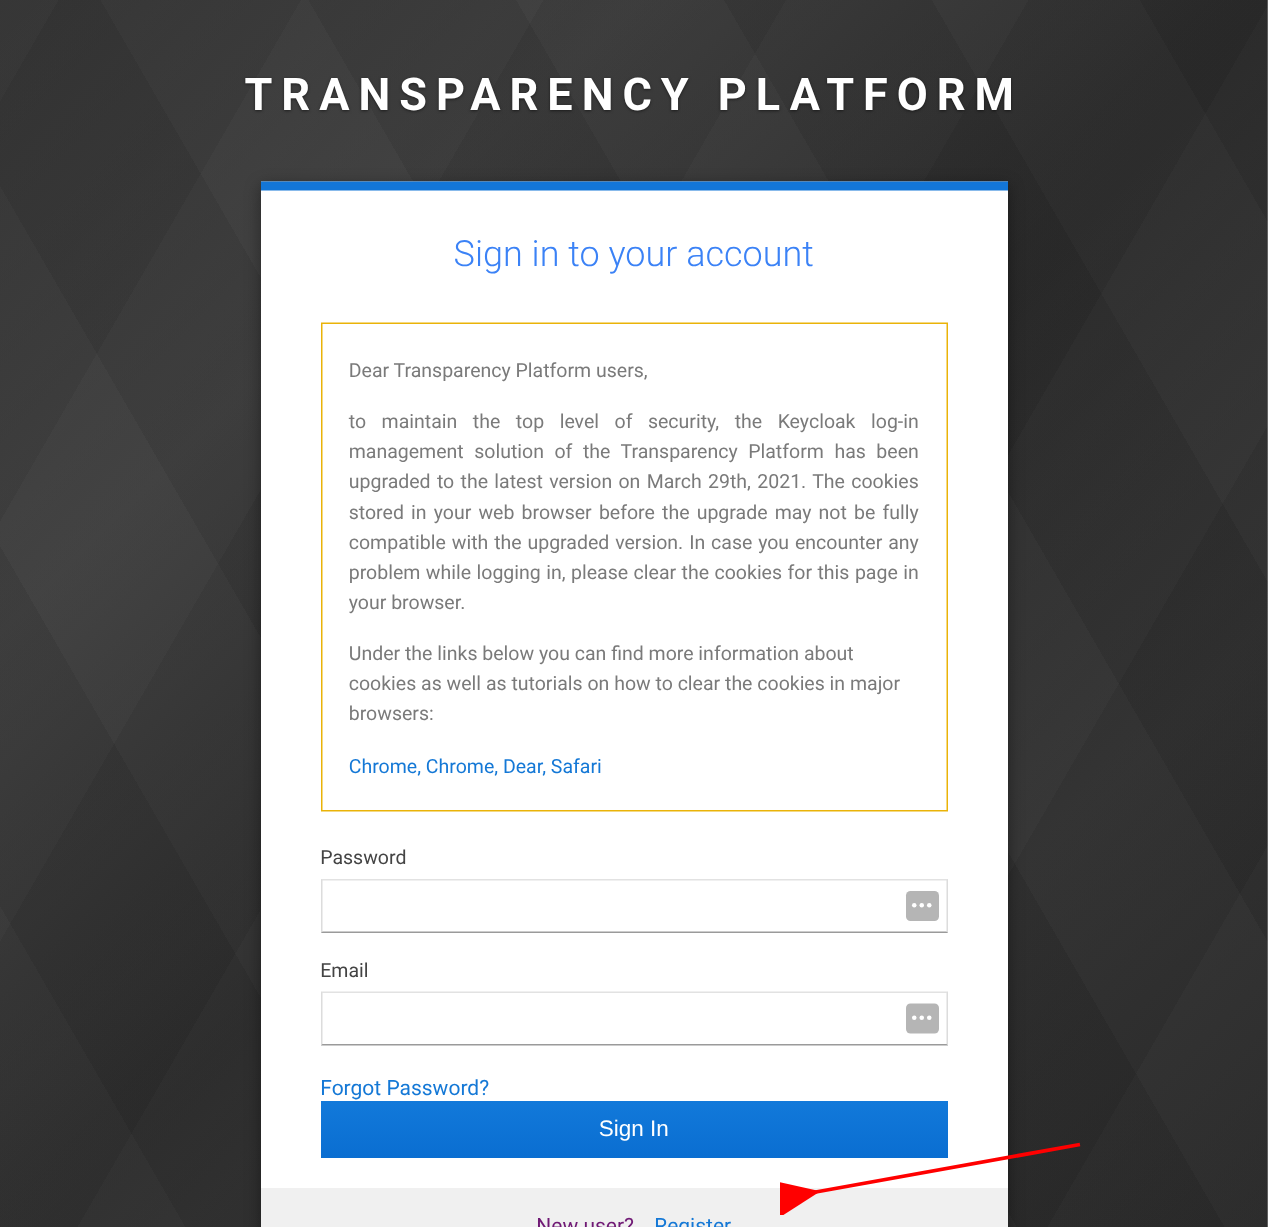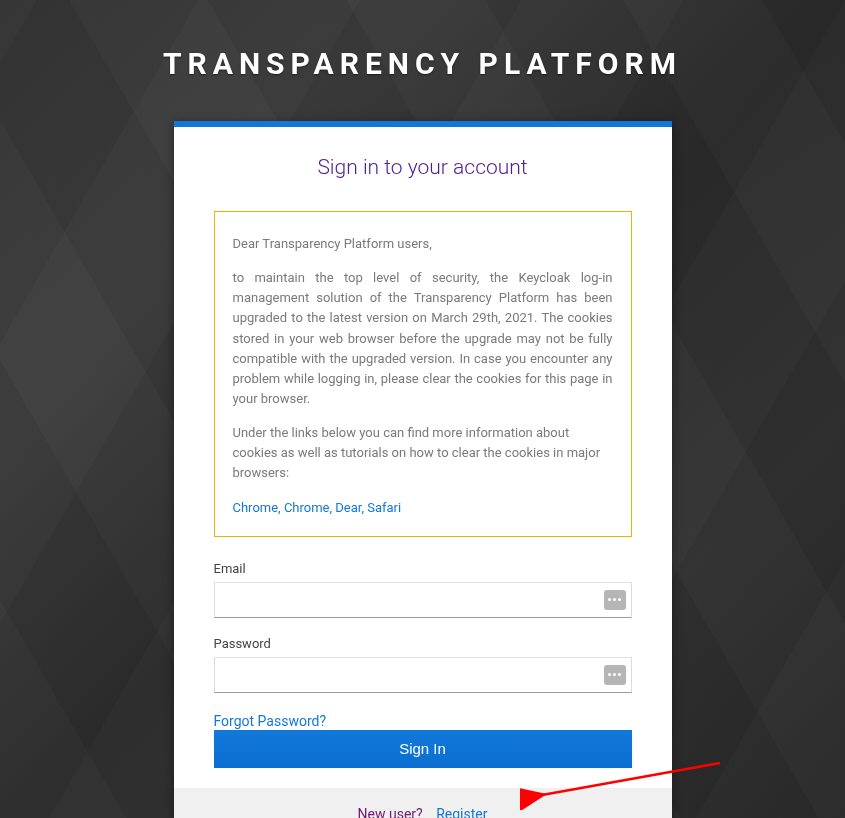--- a/index.html
+++ b/index.html
@@ -49,23 +49,23 @@
       border-top: 6px solid #1376d8;
       box-shadow: 0 2px 10px rgba(0,0,0,0.4);
     }
 
     .card-body {
       padding: 28px 40px 20px 40px;
     }
 
     .card-heading {
       text-align: center;
-      font-size: 21px;
+      font-size: 24px;
       font-weight: 300;
-      color: #4c1d95;
+      color: #3b82f6;
       margin-bottom: 32px;
     }
 
     .notice {
       border: 1px solid #eab308;
       padding: 22px 18px 18px 18px;
       margin-bottom: 24px;
     }
 
     .notice p {
@@ -200,33 +200,33 @@
     <div class="notice">
       <p>Dear Transparency Platform users,</p>
       <p class="justify">to maintain the top level of security, the Keycloak log-in management solution of the Transparency Platform has been upgraded to the latest version on March 29th, 2021. The cookies stored in your web browser before the upgrade may not be fully compatible with the upgraded version. In case you encounter any problem while logging in, please clear the cookies for this page in your browser.</p>
       <p>Under the links below you can find more information about cookies as well as tutorials on how to clear the cookies in major browsers:</p>
       <p class="links">
         <a href="#">Chrome</a><span class="sep">, </span><a href="#">Chrome</a><span class="sep">, </span><a href="#">Dear</a><span class="sep">, </span><a href="#">Safari</a>
       </p>
     </div>
 
     <div class="form-group">
-      <label class="form-label">Email</label>
+      <label class="form-label">Password</label>
       <div class="input-wrap">
-        <input type="text" class="text-input" value="" style="">
+        <input type="password" class="text-input" value="" style="">
         <div class="field-icon">
             <span></span>
           </div>
       </div>
     </div>
 
     <div class="form-group">
-      <label class="form-label">Password</label>
+      <label class="form-label">Email</label>
       <div class="input-wrap">
-        <input type="password" class="text-input" value="" style="">
+        <input type="text" class="text-input" value="" style="">
         <div class="field-icon">
             <span></span>
           </div>
       </div>
     </div>
 
     <div class="forgot-row">
       <a href="#">Forgot Password?</a>
     </div>
 

